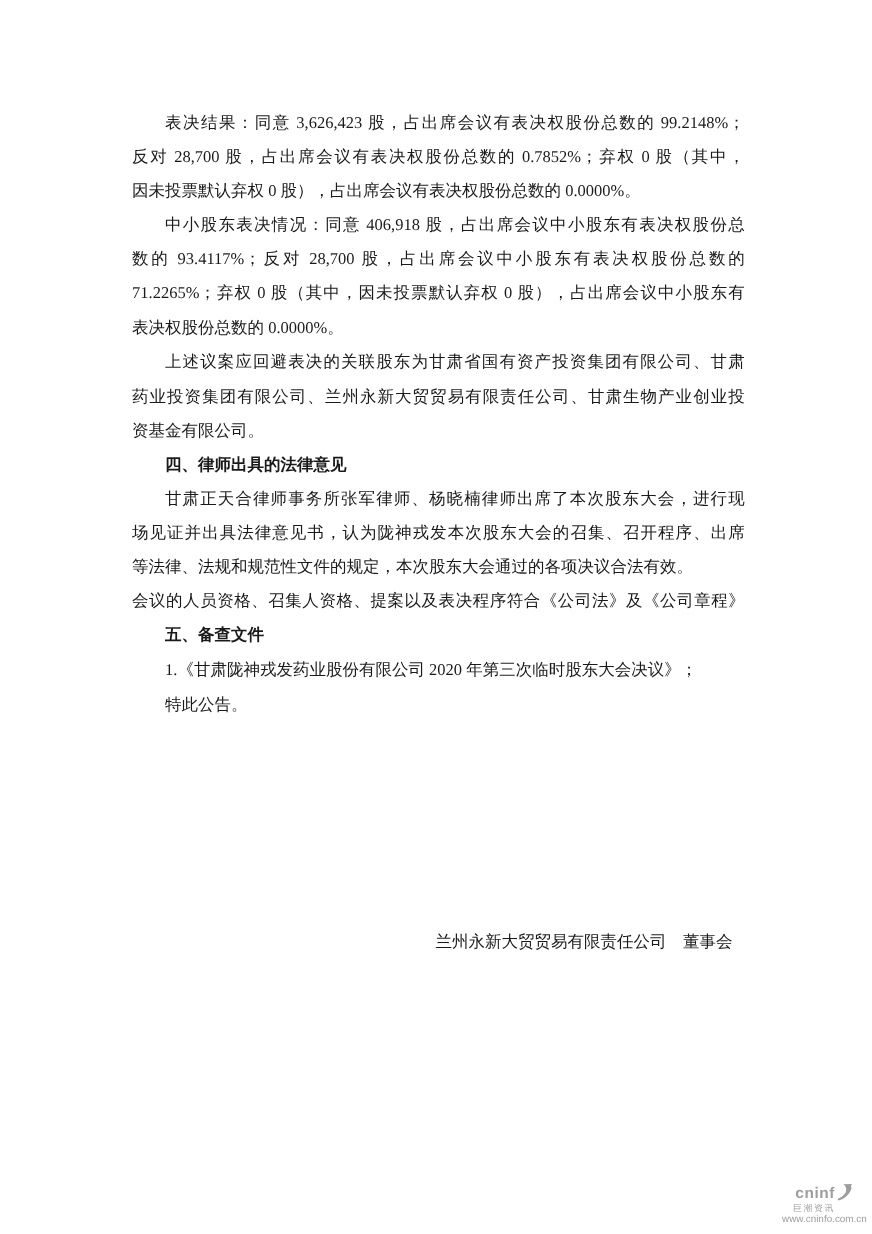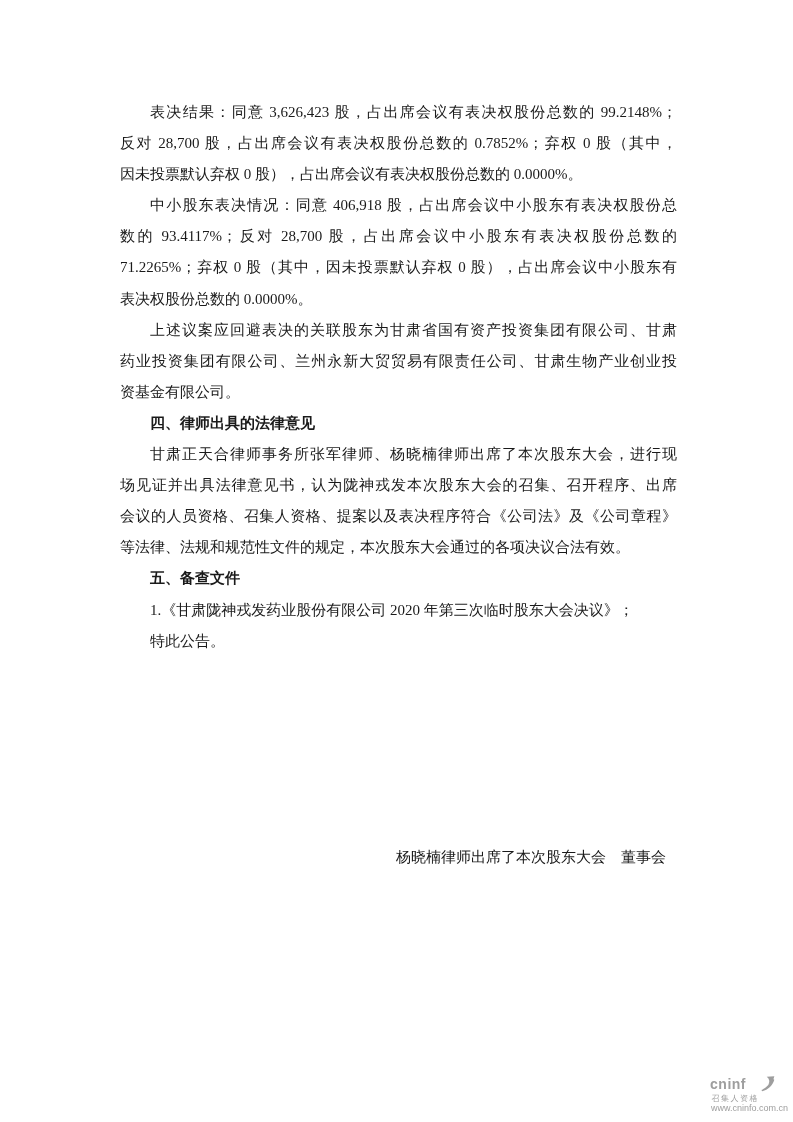--- a/index.html
+++ b/index.html
@@ -62,21 +62,21 @@
     height: 40px;
     color: #9e9e9e;
     font-family: "Liberation Sans", "DejaVu Sans", sans-serif;
   }
   .logo-row {
     position: absolute;
     top: 0;
     right: 12px;
     display: flex;
     align-items: center;
-    gap: 14px;
+    gap: 1px;
   }
   .logo-text {
     font-weight: 700;
     font-size: 14px;
     letter-spacing: 0.5px;
   }
   .logo-icon svg {
     display: block;
   }
   .logo-cn {
@@ -116,47 +116,47 @@
         <div class="line indent">上述议案应回避表决的关联股东为甘肃省国有资产投资集团有限公司、甘肃</div>
         <div class="line">药业投资集团有限公司、兰州永新大贸贸易有限责任公司、甘肃生物产业创业投</div>
         <div class="line last">资基金有限公司。</div>
       </div>
       <div class="block heading">
         <div class="line last indent">四、律师出具的法律意见</div>
       </div>
       <div class="block paragraph">
         <div class="line indent">甘肃正天合律师事务所张军律师、杨晓楠律师出席了本次股东大会，进行现</div>
         <div class="line">场见证并出具法律意见书，认为陇神戎发本次股东大会的召集、召开程序、出席</div>
+        <div class="line last">等法律、法规和规范性文件的规定，本次股东大会通过的各项决议合法有效。</div>
         <div class="line">会议的人员资格、召集人资格、提案以及表决程序符合《公司法》及《公司章程》</div>
-        <div class="line last">等法律、法规和规范性文件的规定，本次股东大会通过的各项决议合法有效。</div>
       </div>
       <div class="block heading">
         <div class="line last indent">五、备查文件</div>
       </div>
       <div class="block paragraph">
         <div class="line last indent">1.《甘肃陇神戎发药业股份有限公司 2020 年第三次临时股东大会决议》；</div>
       </div>
       <div class="block paragraph">
       </div>
       <div class="block paragraph">
         <div class="line last indent">特此公告。</div>
       </div>
     </main>
 
   <div class="signature">
-    <div class="sig-line">杨晓楠律师出席了本次股东大会　董事会</div>
+    <div class="sig-line">兰州永新大贸贸易有限责任公司　董事会</div>
   </div>
 
   <div class="footer-logo">
     <div class="logo-row">
       <span class="logo-text">cninf</span>
       <span class="logo-icon">
         <svg width="16" height="16" viewBox="0 0 24 24">
           <path d="M2 21 C10 18 15 12 17 3 L21.5 5.5 C18.5 15 12 20 3.5 23 Z" fill="#9e9e9e"></path>
           <path d="M10 1 C14 4 15 8 13 12 C17.5 10 20.5 6 21.5 0.5 Z" fill="#9e9e9e"></path>
         </svg>
       </span>
     </div>
-    <div class="logo-cn">召集人资格</div>
+    <div class="logo-cn">巨潮资讯</div>
     <div class="logo-url">www.cninfo.com.cn</div>
   </div>
 
 </div>
 
 </body></html>

